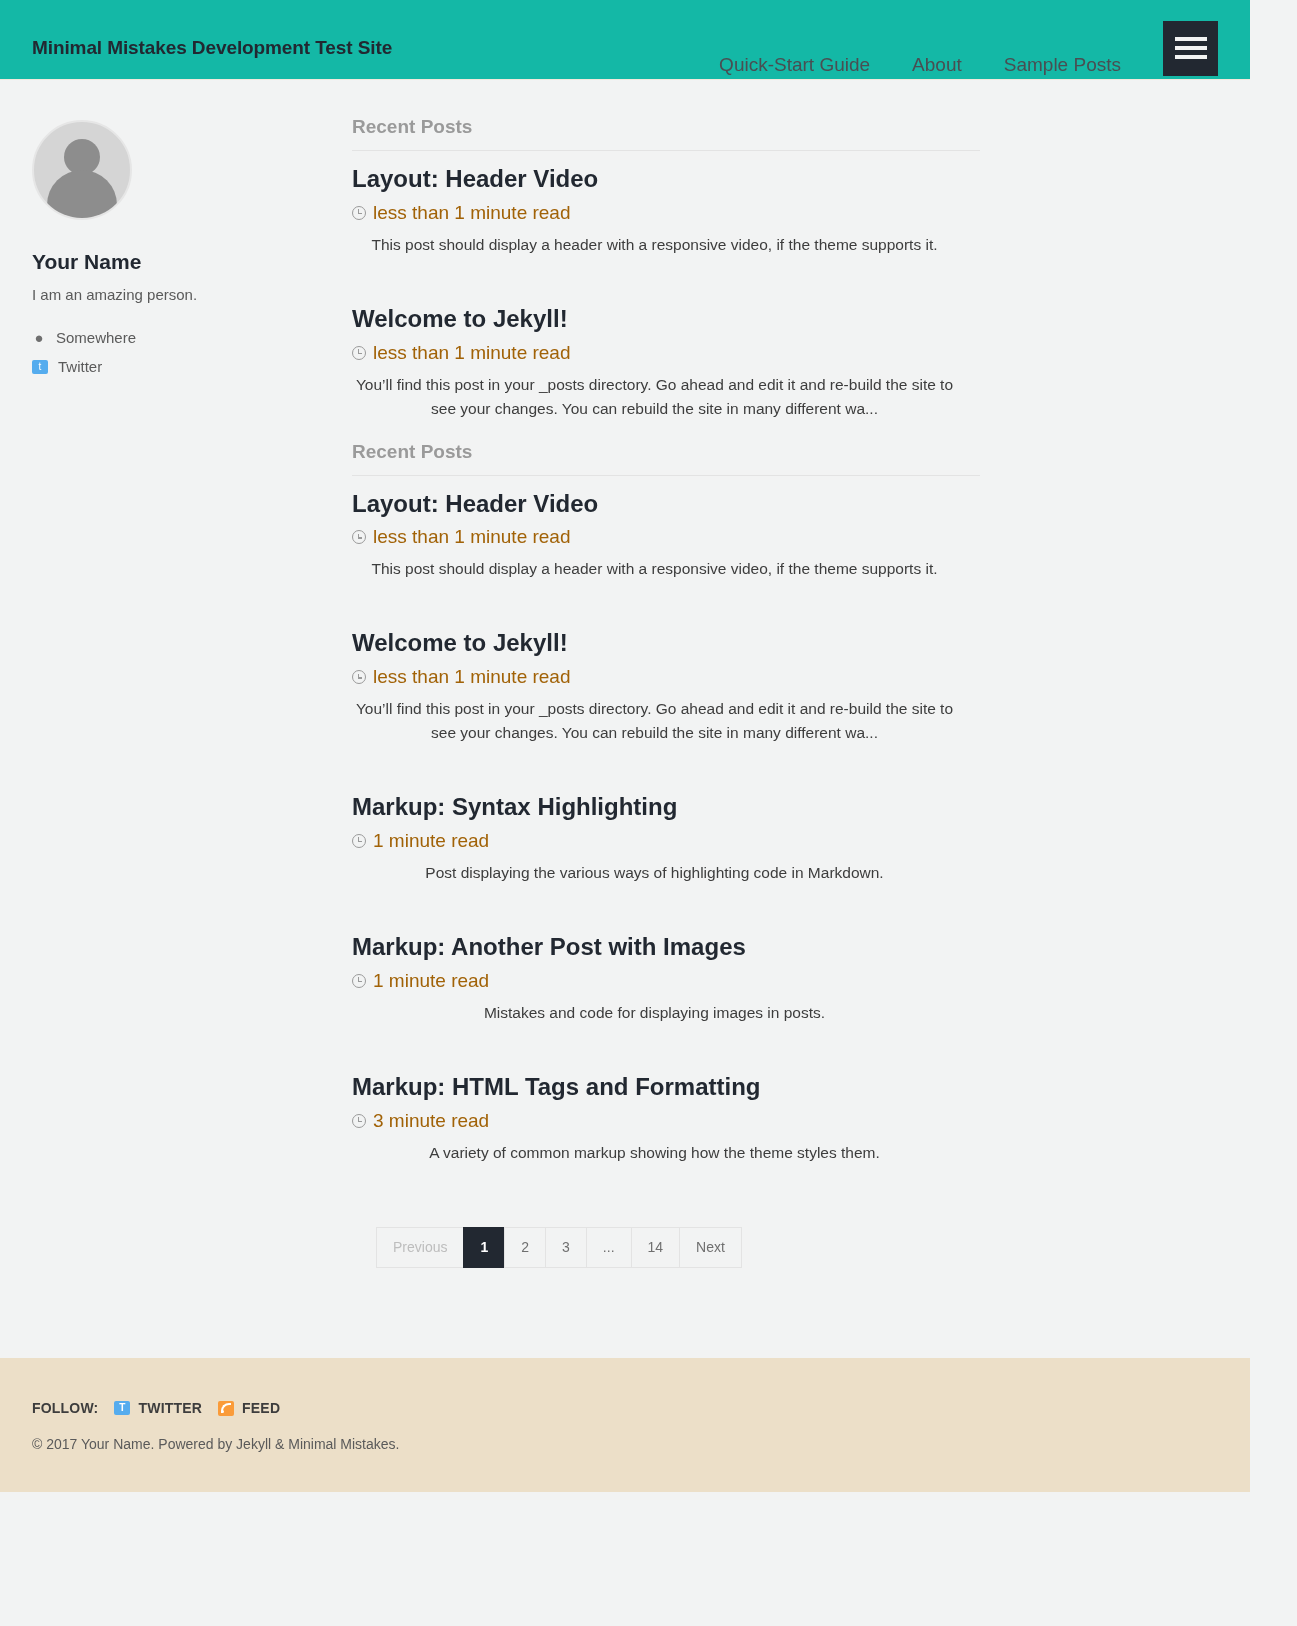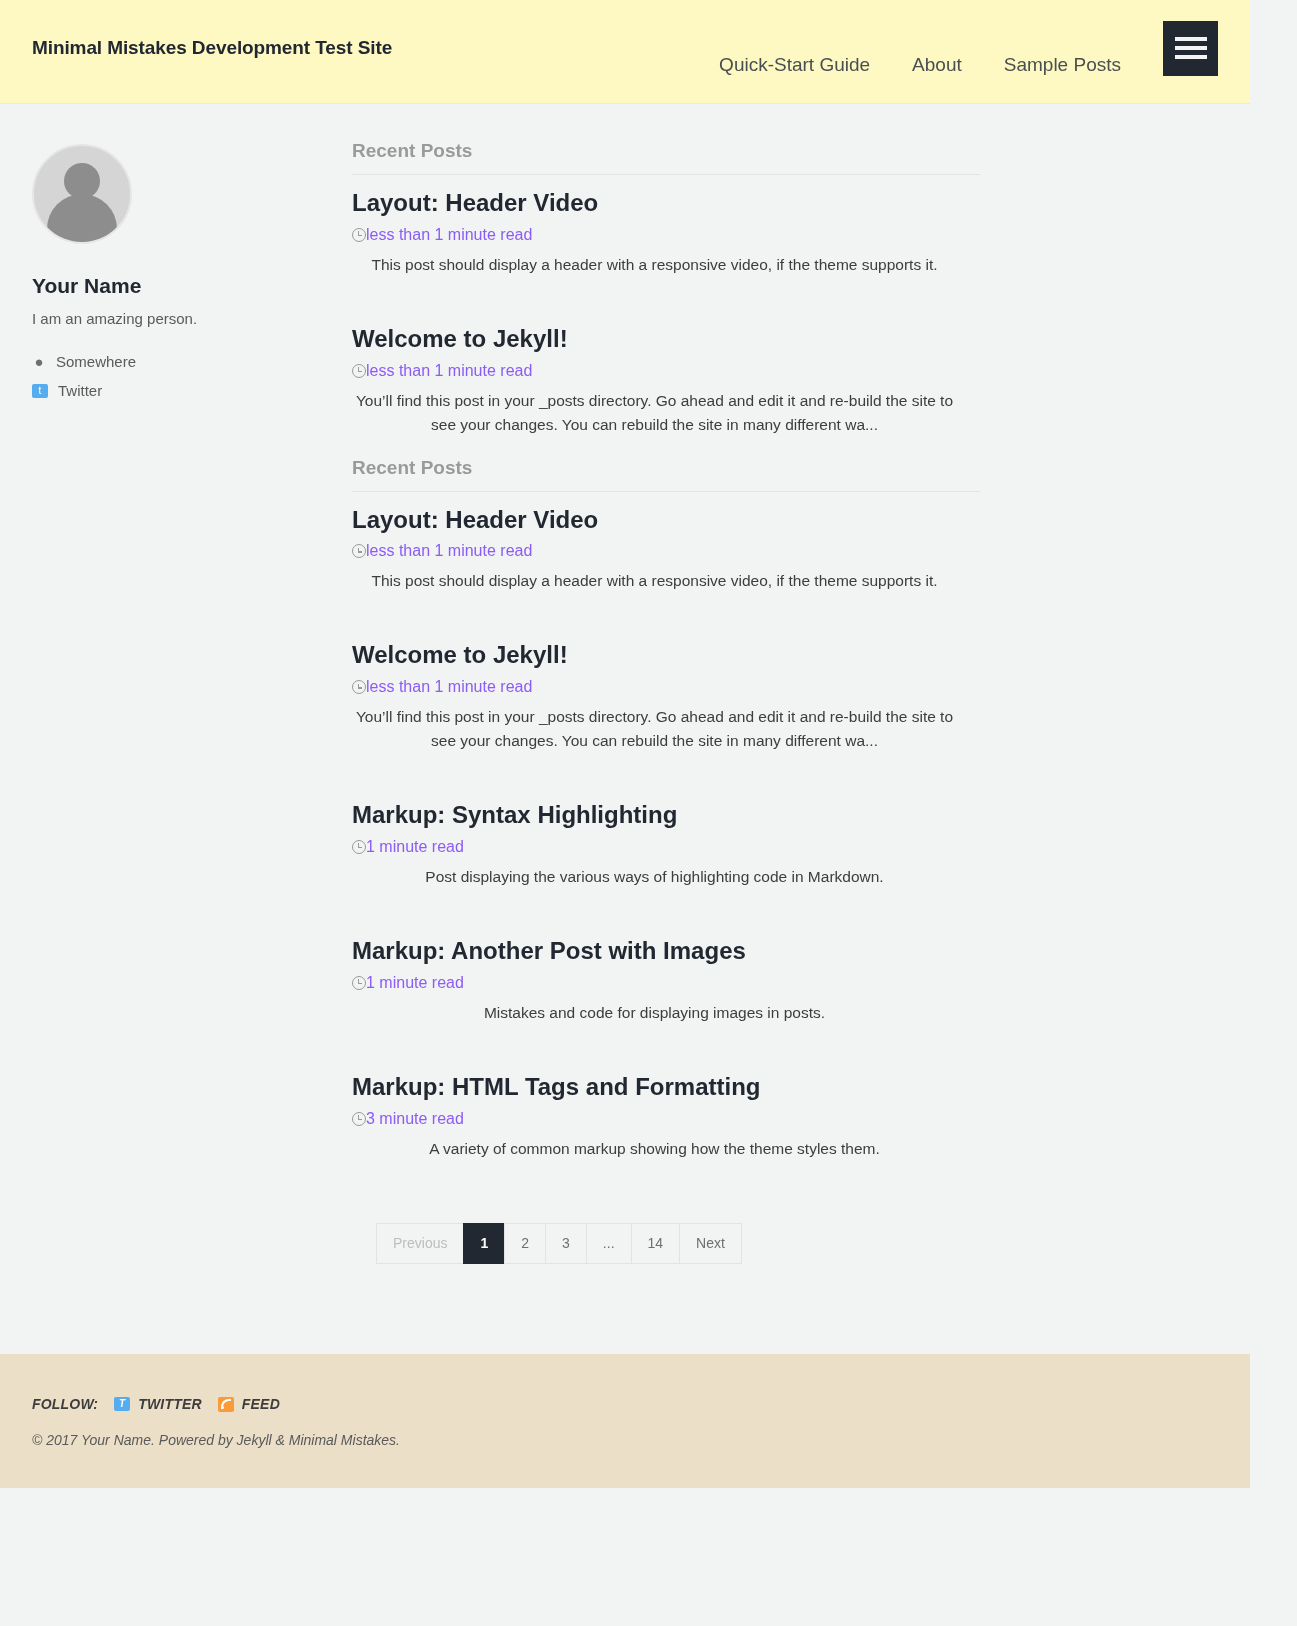--- a/index.html
+++ b/index.html
@@ -17,23 +17,23 @@
   }
   .page-wrap {
     width: 1250px;
     background: #f2f3f3;
     min-height: 1626px;
     position: relative;
   }
 
   
   .masthead {
-    background: #fef9c3;
+    background: #14b8a6;
     border-bottom: 1px solid #f2e9dd;
-    height: 104px;
+    height: 80px;
     position: relative;
   }
   .masthead-inner {
     display: flex;
     align-items: center;
     justify-content: space-between;
     height: 96px;
     padding: 0 32px 0 32px;
   }
   .site-title {
@@ -182,24 +182,25 @@
   .post-item { margin-bottom: 48px; }
   .post-title {
     font-size: 24px;
     font-weight: bold;
     color: #222831;
     margin: 0 0 8px 0;
     line-height: 1.2;
     cursor: pointer;
   }
   .post-meta {
-    font-size: 16px;
-    color: #8b5cf6;
-    display: flex;
-    align-items: center;
+    font-size: 19px;
+    color: #a16207;
+    display: flex;
+    align-items: center;
+    gap: 7px;
     margin-bottom: 9px;
   }
   .clock-icon {
     width: 14px;
     height: 14px;
     border-radius: 50%;
     border: 1.6px solid #9a9a9a;
     position: relative;
     display: inline-block;
   }
@@ -261,21 +262,20 @@
     color: #fff;
     border-color: #222831;
     font-weight: bold;
   }
 
   
   .footer {
     background: #ecdfc8;
     padding: 42px 32px 40px 32px;
     margin-top: 0;
-    font-style: italic;
   }
   .follow-row {
     display: flex;
     align-items: center;
     gap: 16px;
     font-size: 14px;
     letter-spacing: 0.2px;
   }
   .follow-label {
     font-weight: bold;

